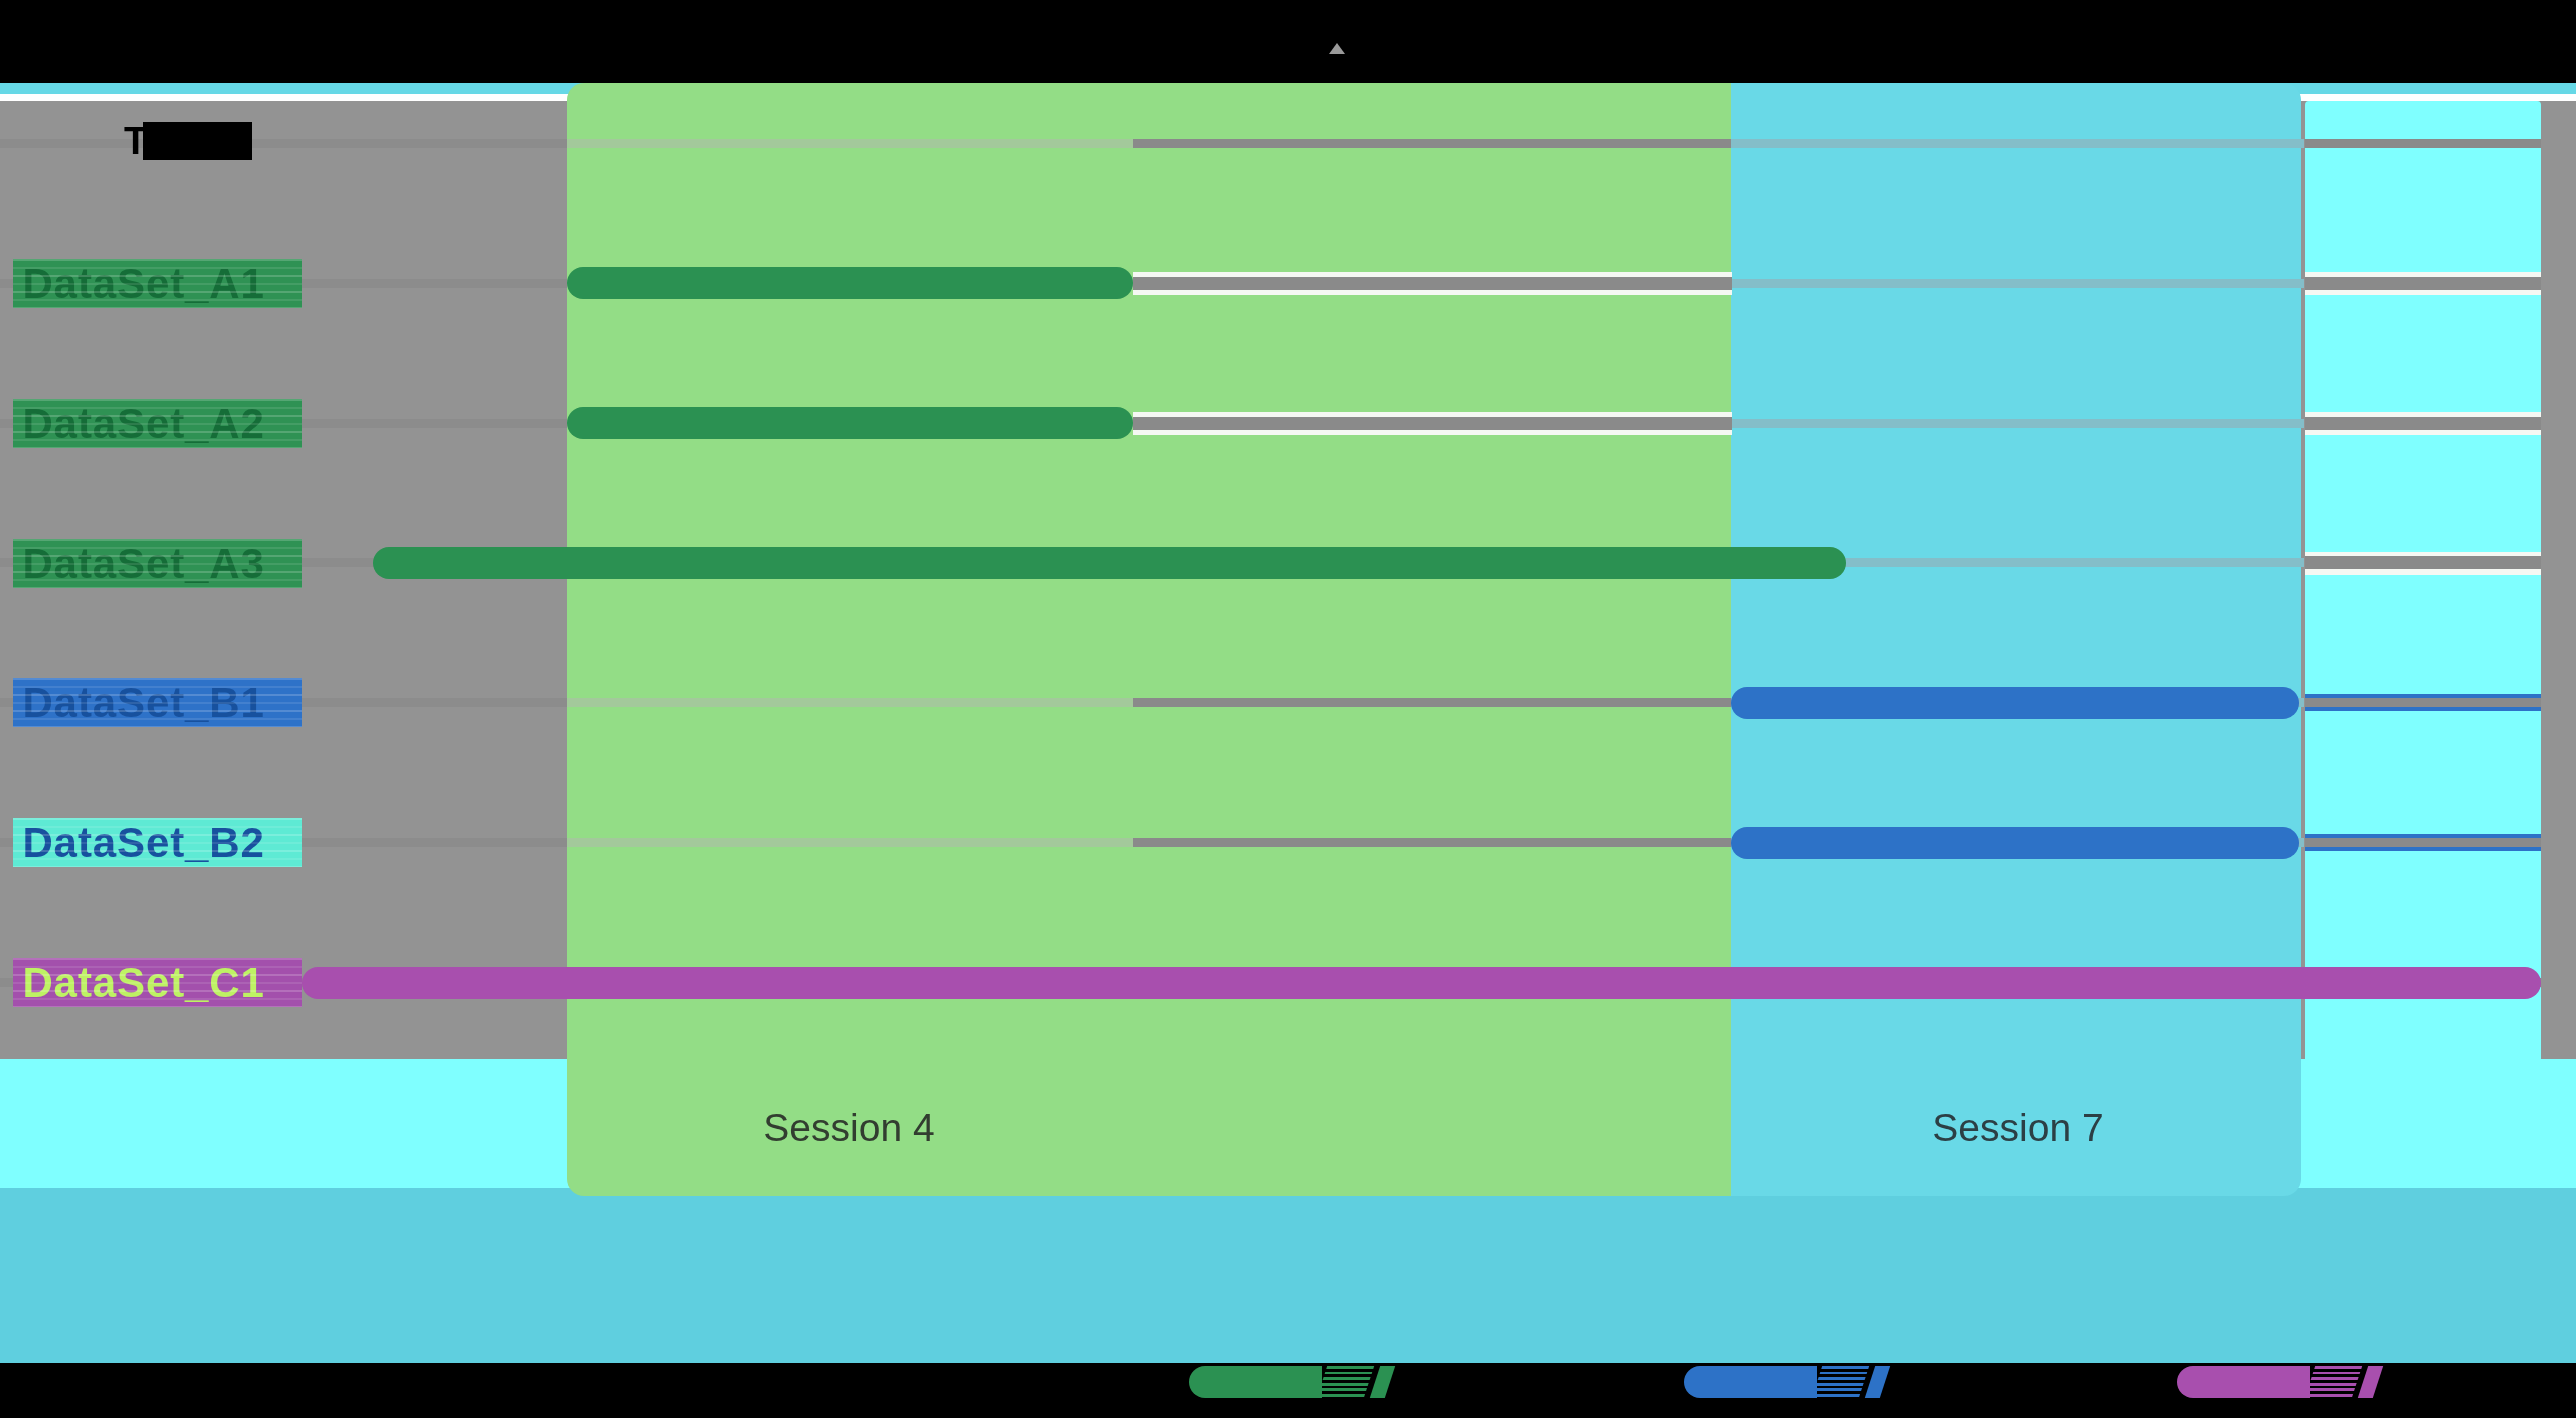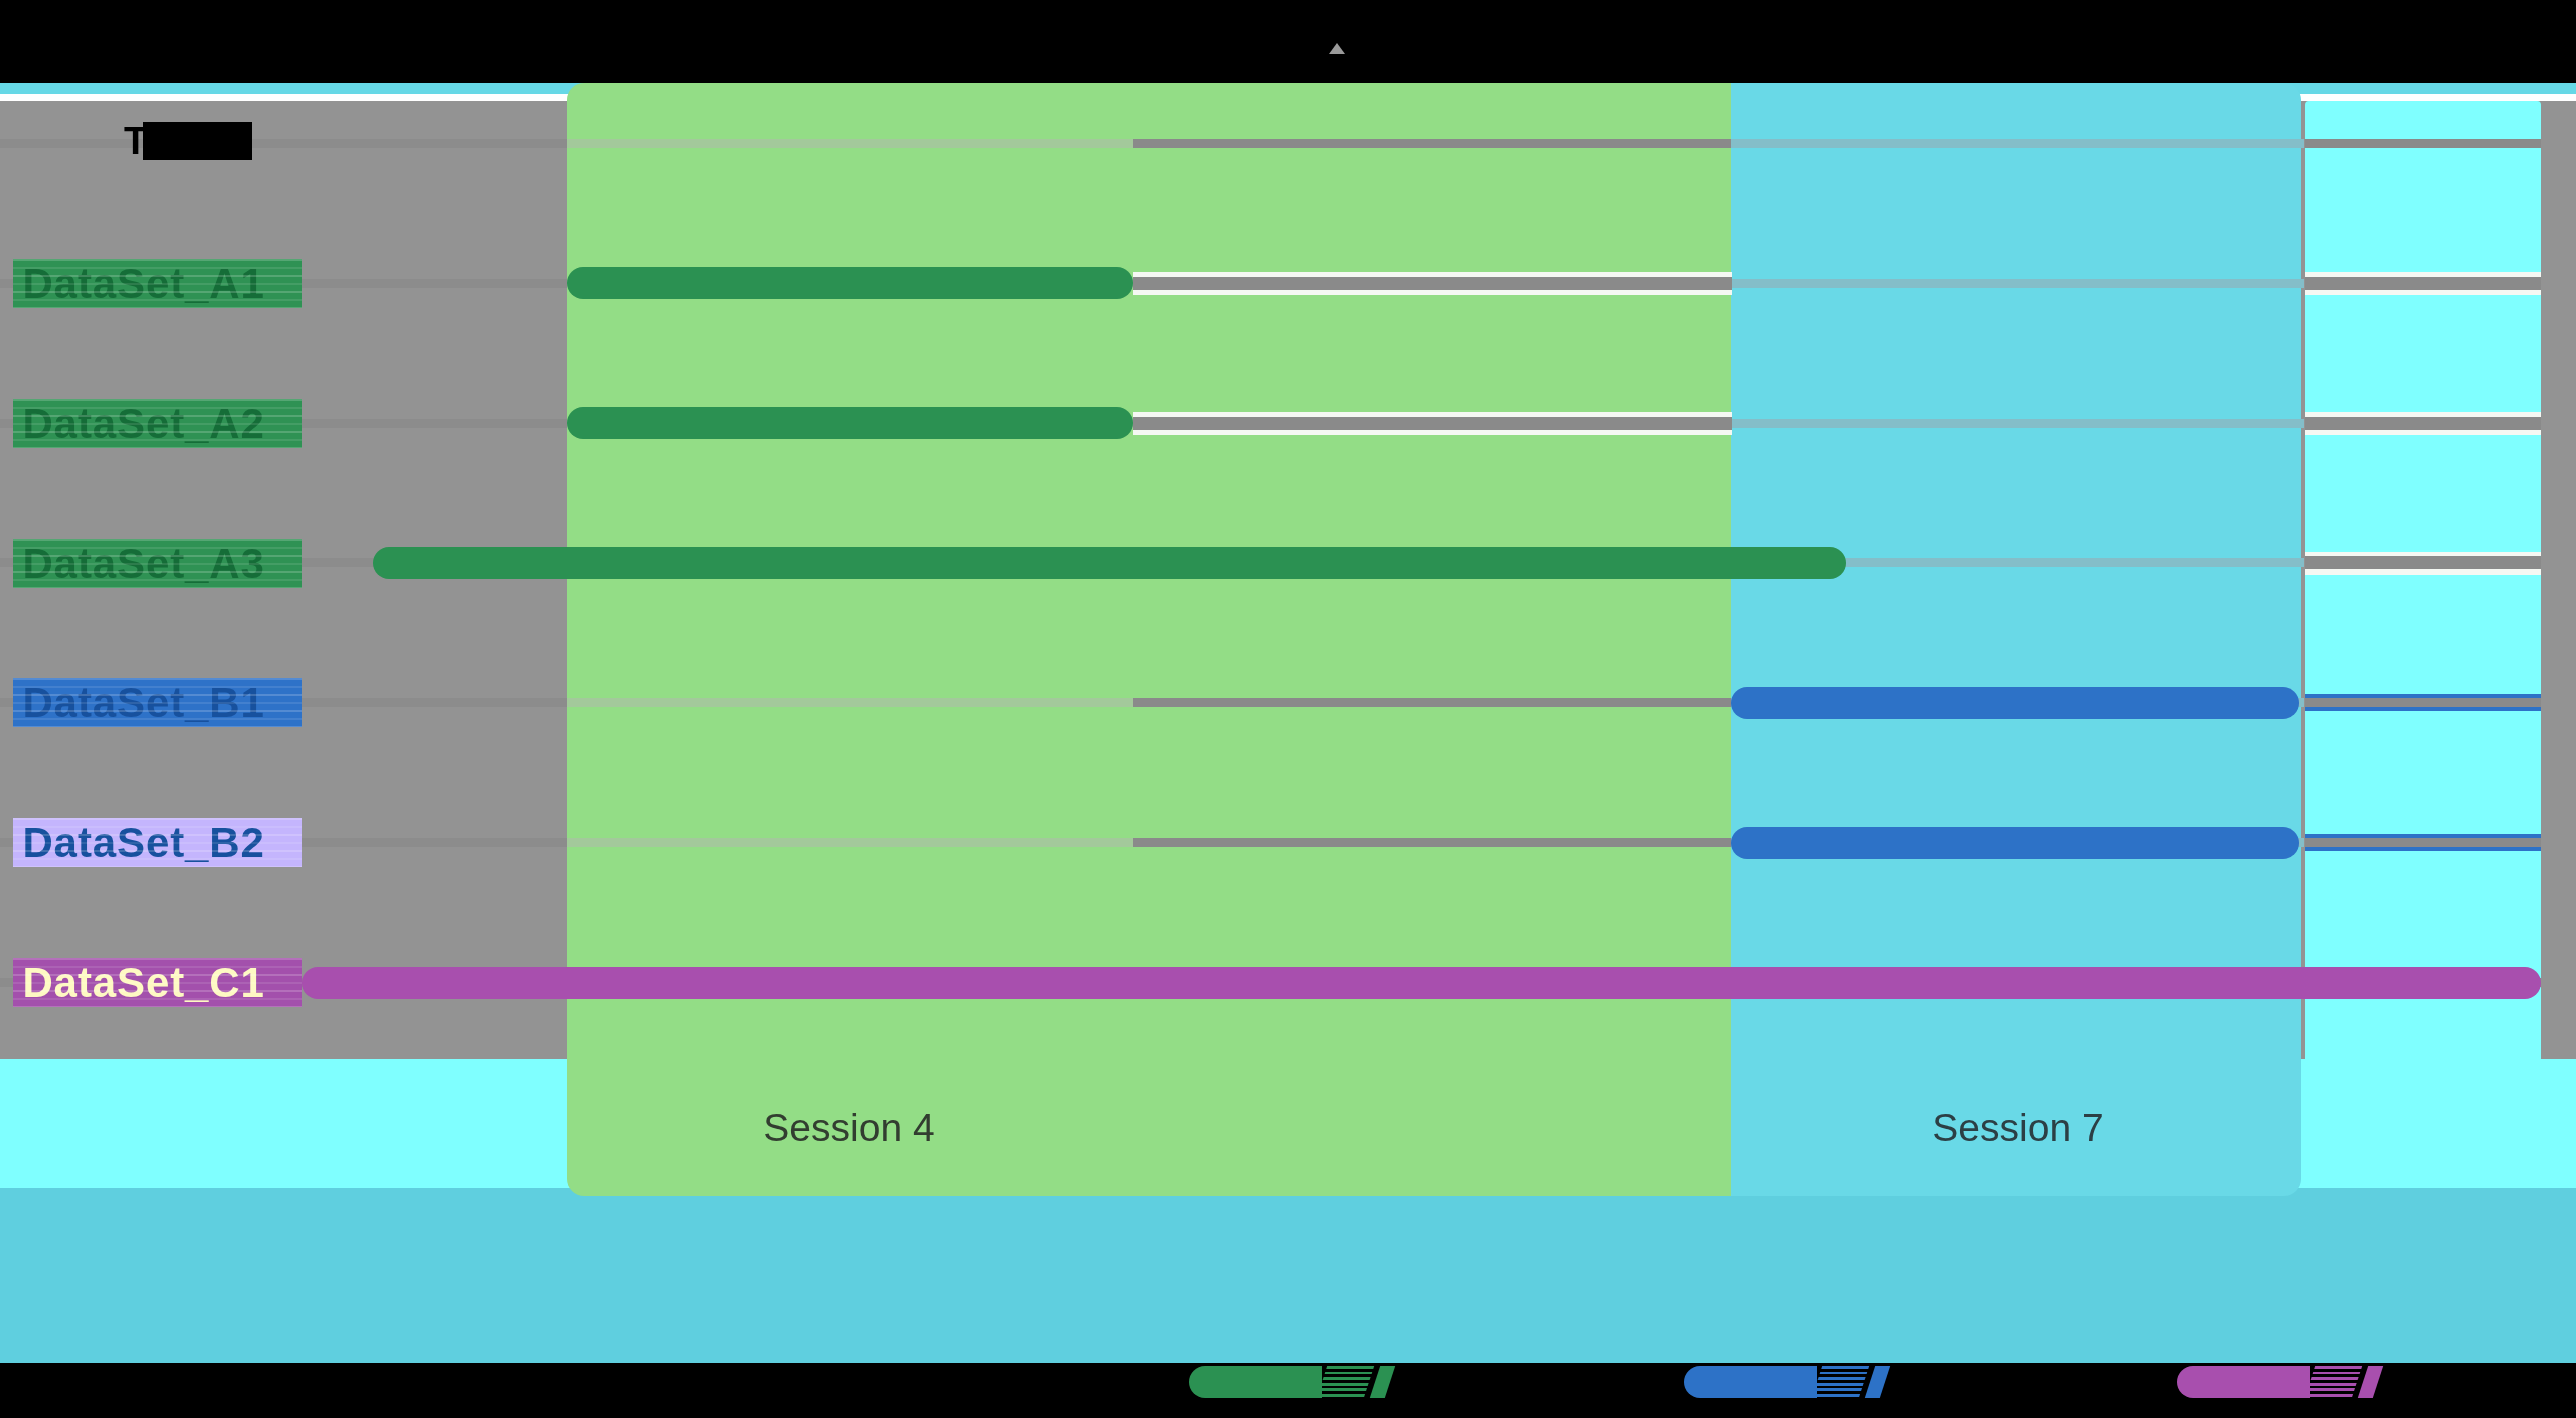--- a/index.html
+++ b/index.html
@@ -98,22 +98,22 @@
       <div style="position: absolute; left: 373px; top: 547px; width: 1473px; height: 32px; background: rgb(43, 145, 82); border-radius: 16px;"></div>
       <div style="position: absolute; left: 1731px; top: 687px; width: 568px; height: 32px; background: rgb(45, 114, 199); border-radius: 16px;"></div>
       <div style="position: absolute; left: 1731px; top: 827px; width: 568px; height: 32px; background: rgb(45, 114, 199); border-radius: 16px;"></div>
       <div style="position: absolute; left: 302px; top: 967px; width: 2239px; height: 32px; background: rgb(168, 79, 174); border-radius: 16px;"></div>
     </div>
   <div id="row-labels" class="abs" style="left:0;top:0;width:100%;height:100%;">
       <div class="row-label glitch" style="position: absolute; left: 13px; top: 259px; width: 280px; height: 49px; background: rgb(47, 146, 84); color: rgb(21, 109, 56);">DataSet_A1</div>
       <div class="row-label glitch" style="position: absolute; left: 13px; top: 399px; width: 280px; height: 49px; background: rgb(47, 146, 84); color: rgb(21, 109, 56);">DataSet_A2</div>
       <div class="row-label glitch" style="position: absolute; left: 13px; top: 539px; width: 280px; height: 49px; background: rgb(47, 146, 84); color: rgb(21, 109, 56);">DataSet_A3</div>
       <div class="row-label glitch" style="position: absolute; left: 13px; top: 678px; width: 280px; height: 49px; background: rgb(46, 114, 200); color: rgb(23, 81, 158);">DataSet_B1</div>
-      <div class="row-label glitch" style="position: absolute; left: 13px; top: 818px; width: 280px; height: 49px; background: #c4b5fd; color: rgb(23, 81, 158);">DataSet_B2</div>
-      <div class="row-label glitch" style="position: absolute; left: 13px; top: 958px; width: 280px; height: 49px; background: rgb(163, 80, 172); color: #fef9c3;">DataSet_C1</div>
+      <div class="row-label glitch" style="position: absolute; left: 13px; top: 818px; width: 280px; height: 49px; background: #5eead4; color: rgb(23, 81, 158);">DataSet_B2</div>
+      <div class="row-label glitch" style="position: absolute; left: 13px; top: 958px; width: 280px; height: 49px; background: rgb(163, 80, 172); color: #bef264;">DataSet_C1</div>
     </div>
 
   <div class="abs" id="chart-title" style="font-weight: bold; font-size: 38px; color: rgb(0, 0, 0); left: 124px; top: 120px;">T</div>
   <div class="abs black" id="title-redaction" style="left: 143px; top: 122px; width: 109px; height: 38px;"></div>
 
   <div class="abs session-label" id="session1-label" style="color: rgb(50, 61, 48); left: 849px; top: 1128px;">Session 4</div>
   <div class="abs session-label" id="session2-label" style="color: rgb(44, 63, 69); left: 2018px; top: 1128px;">Session 7</div>
 
   <div class="abs" id="cursor-caret" style="width: 0px; height: 0px; border-left: 8.4px solid transparent; border-right: 8.4px solid transparent; border-bottom: 11.3px solid rgb(154, 154, 154); left: 1329px; top: 43px;"></div>
 

